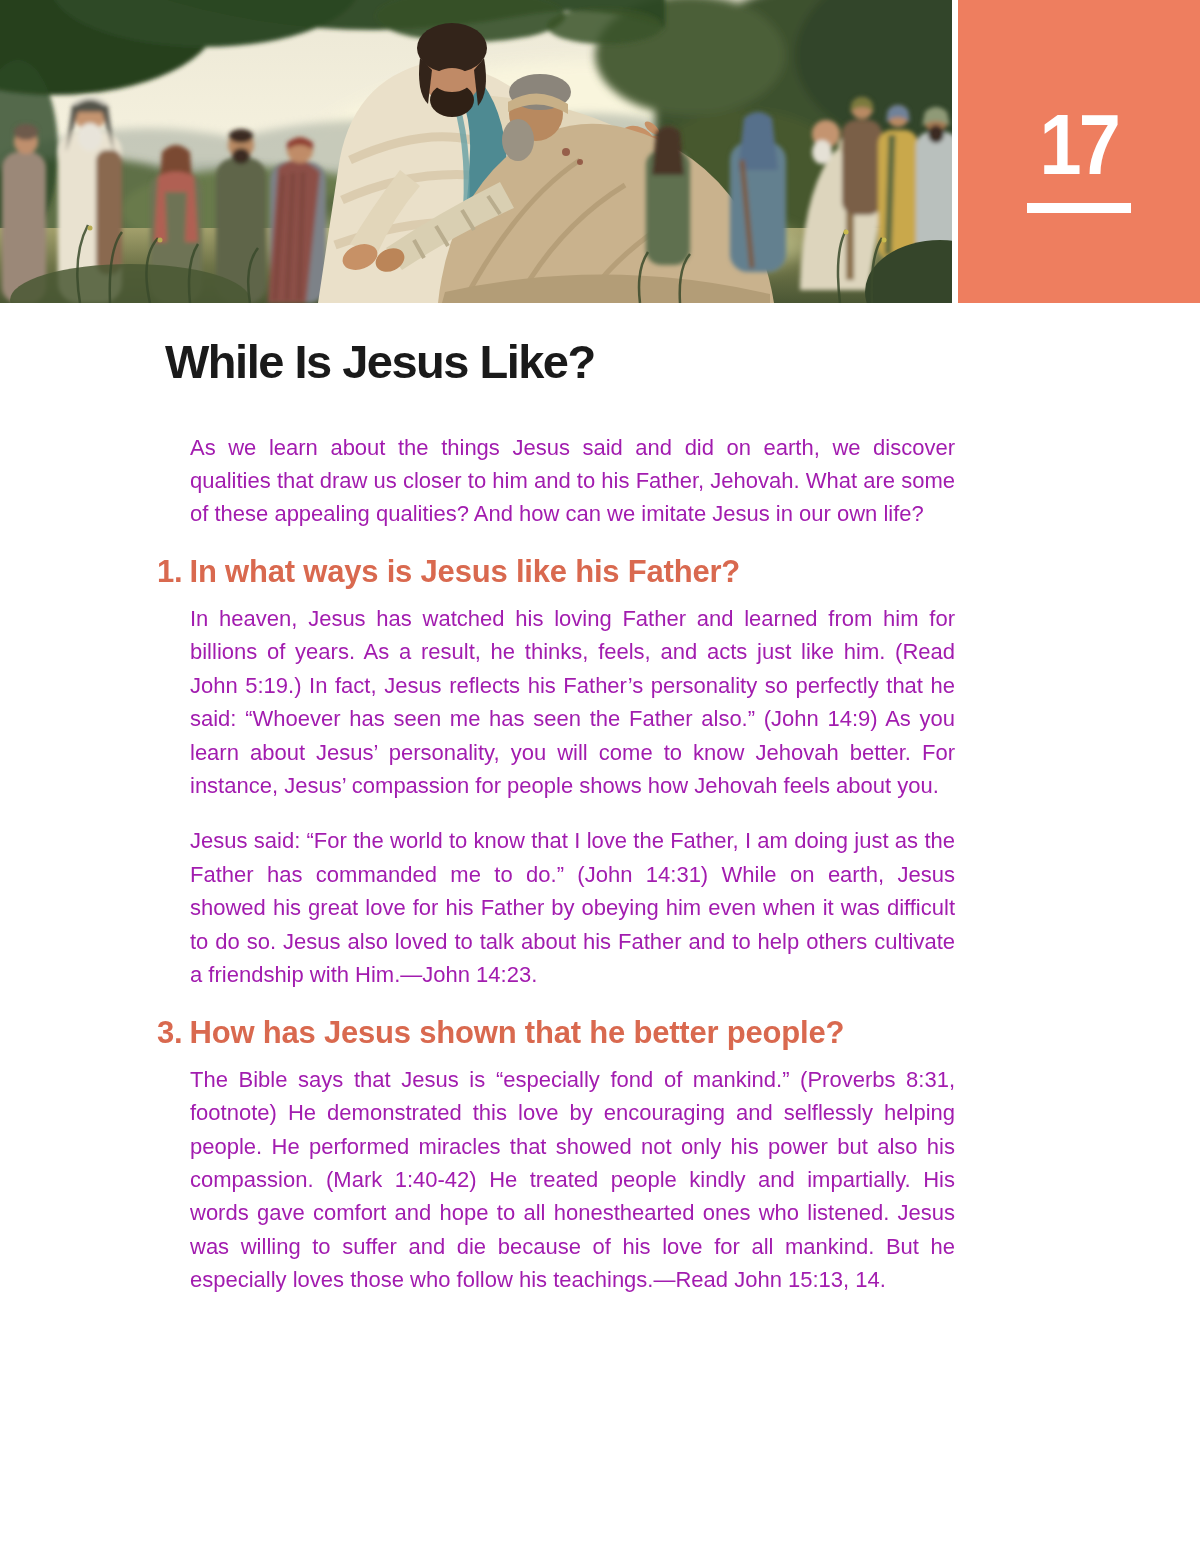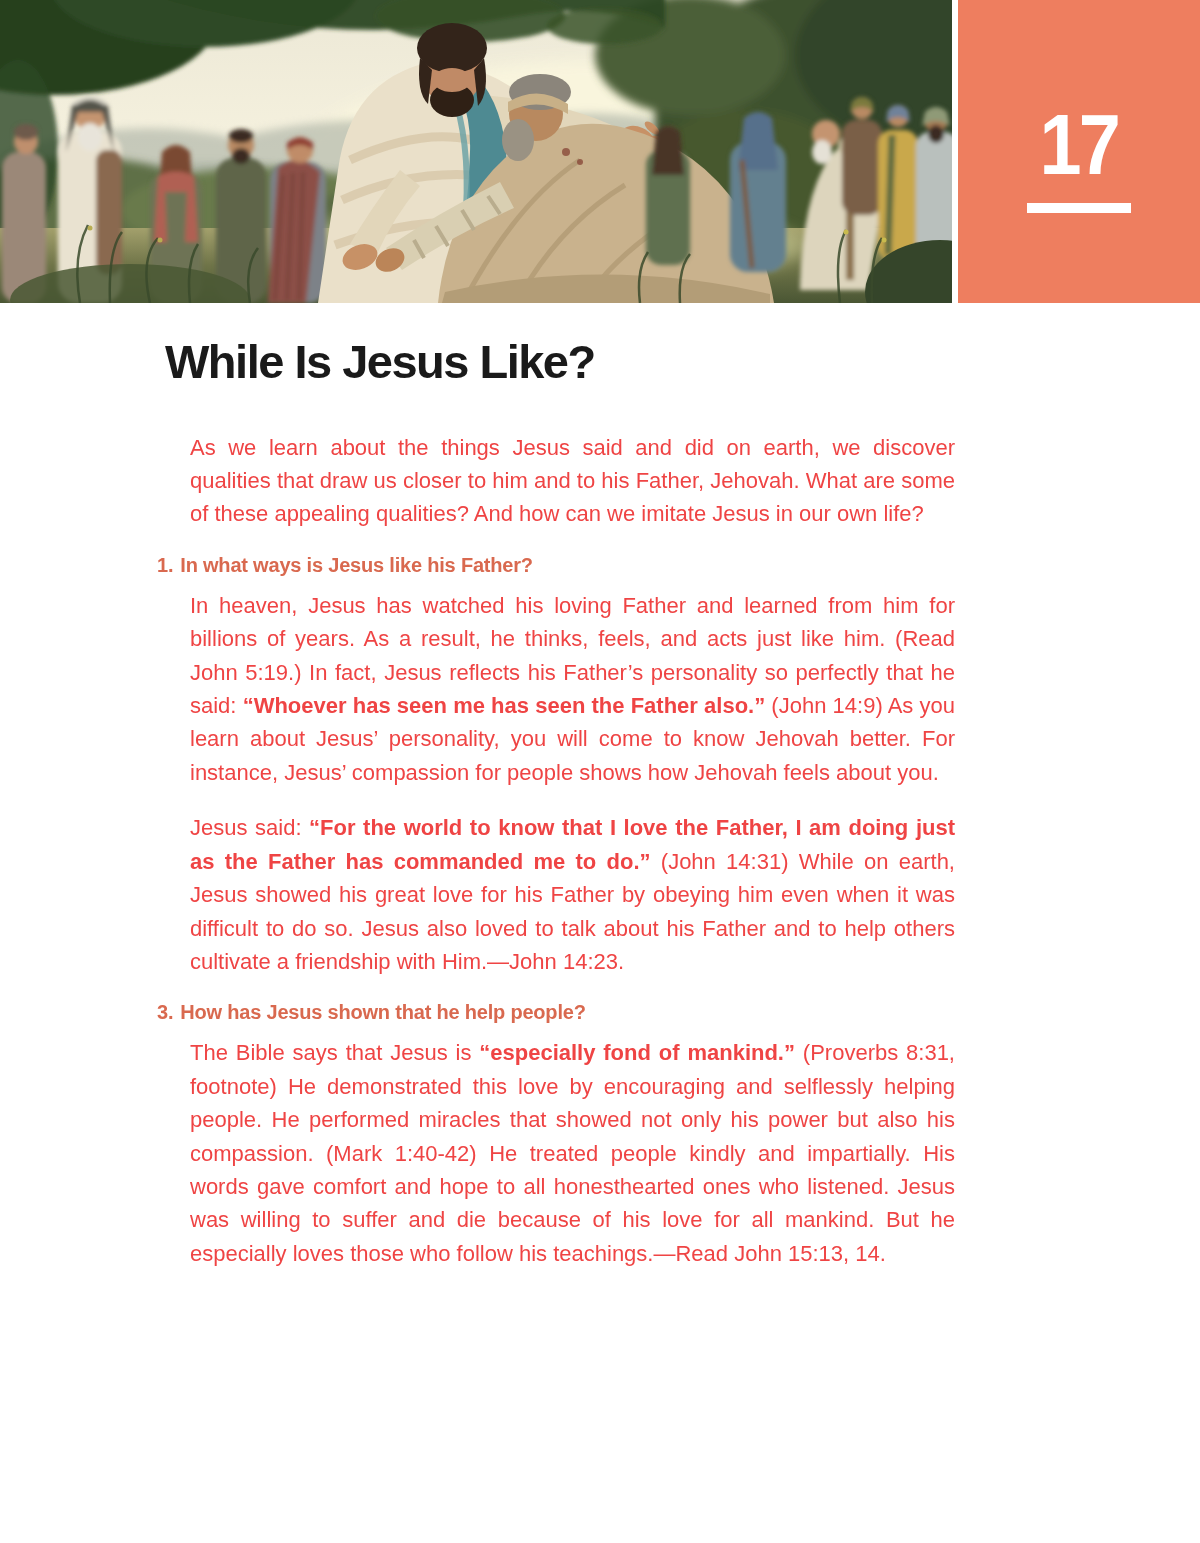--- a/index.html
+++ b/index.html
@@ -13,26 +13,26 @@
   .lesson-box{position:absolute;left:958px;top:0;width:242px;height:303px;background:var(--accent);
               display:flex;flex-direction:column;align-items:center;justify-content:center;padding-top:10px;box-sizing:border-box;}
   .lesson-number{color:#fff;font-size:86px;font-weight:700;letter-spacing:-3px;line-height:1;
                  transform:scaleX(.88);}
   .lesson-underline{width:104px;height:10px;background:#fff;margin-top:16px;}
 
   
   .content{position:absolute;left:157px;top:336px;width:800px;color:var(--ink);}
   h1{margin:0 0 42px 8px;font-size:47px;line-height:1.12;font-weight:700;letter-spacing:-1.5px;color:#1a1a1a;}
   p.body{margin:0 0 0 33px;width:765px;box-sizing:border-box;font-size:22px;line-height:33.4px;
-         text-align:justify;color:#ef4444;}
+         text-align:justify;color:#a21caf;}
   .section{margin-top:22px;}
-  .section h2{margin:0 0 12px 0;font-size:20px;line-height:1.2;font-weight:700;color:var(--question);letter-spacing:-.2px;}
+  .section h2{margin:0 0 12px 0;font-size:31px;line-height:1.2;font-weight:700;color:var(--question);letter-spacing:-.2px;}
   .section h2 .qnum{margin-right:7px;}
   .section p.body{margin-top:0;}
-  .b{font-weight:700;}
+  .b{font-weight:400;}
 </style>
 </head>
 <body>
 
 <div class="page" style="--accent: #ee7e5f; --question: #d9694f; --ink: #212121;">
 
   <div class="photo-wrap">
     <svg viewBox="0 0 952 303" width="952" height="303" preserveAspectRatio="none">
       <defs>
         <linearGradient id="sky" x1="0" y1="0" x2="0" y2="1">
@@ -208,18 +208,18 @@
     <div class="section">
       <h2><span class="qnum">1.</span><span>In what ways is Jesus like his Father?</span></h2>
       <p class="body"><span>In heaven, Jesus has watched his loving Father and learned from him for billions of years. As a result, he thinks, feels, and acts just like him. (Read John 5:19.) In fact, Jesus reflects his Father’s personality so perfectly that he said: </span><span class="b">“Whoever has seen me has seen the Father also.”</span><span> (John 14:9) As you learn about Jesus’ personality, you will come to know Jehovah better. For instance, Jesus’ compassion for people shows how Jehovah feels about you.</span></p>
     </div>
 
     <div class="section">
       <p class="body"><span>Jesus said: </span><span class="b">“For the world to know that I love the Father, I am doing just as the Father has commanded me to do.”</span><span> (John 14:31) While on earth, Jesus showed his great love for his Father by obeying him even when it was difficult to do so. Jesus also loved to talk about his Father and to help others cultivate a friendship with Him.—John 14:23.</span></p>
     </div>
 
     <div class="section">
-      <h2><span class="qnum">3.</span><span>How has Jesus shown that he help people?</span></h2>
+      <h2><span class="qnum">3.</span><span>How has Jesus shown that he better people?</span></h2>
       <p class="body"><span>The Bible says that Jesus is </span><span class="b">“especially fond of mankind.”</span><span> (Proverbs 8:31, footnote) He demonstrated this love by encouraging and selflessly helping people. He performed miracles that showed not only his power but also his compassion. (Mark 1:40-42) He treated people kindly and impartially. His words gave comfort and hope to all honesthearted ones who listened. Jesus was willing to suffer and die because of his love for all mankind. But he especially loves those who follow his teachings.—Read John 15:13, 14.</span></p>
     </div>
   </div>
 
 </div>
 
 </body></html>

